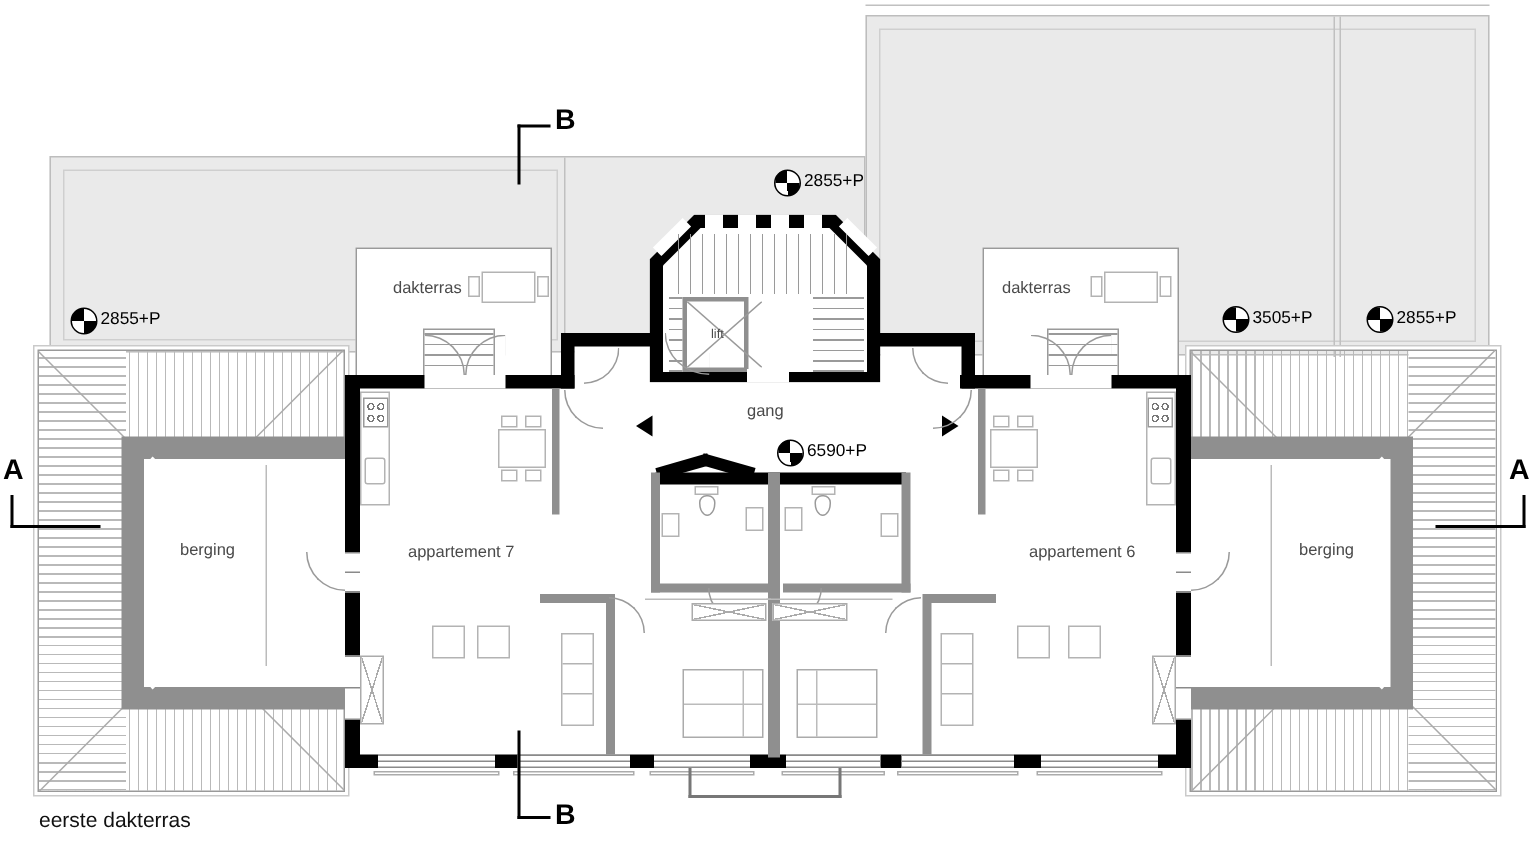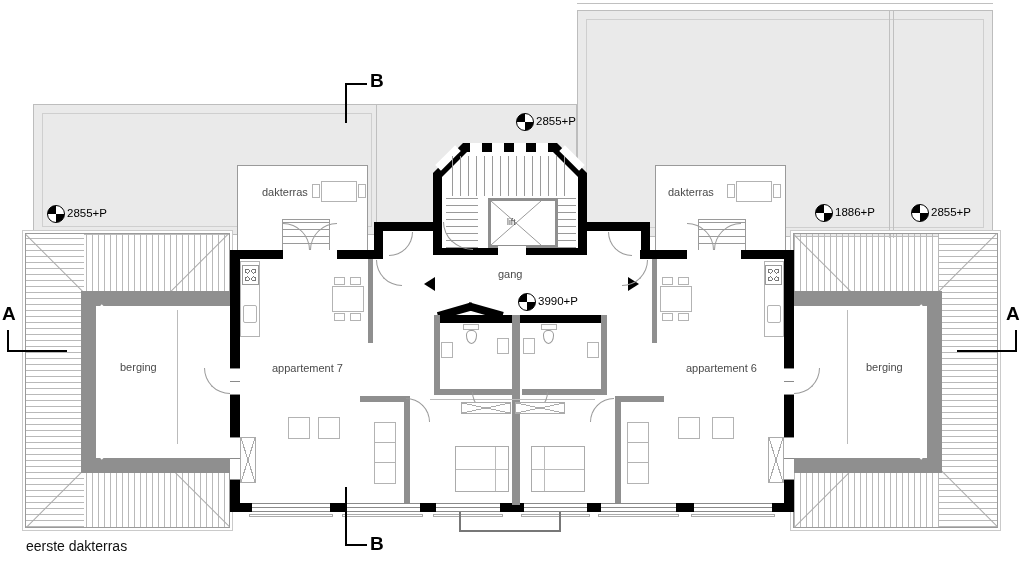--- a/index.html
+++ b/index.html
@@ -148,21 +148,21 @@
   <div class="a white" style="left:442px;top:152px;width:136px;height:96px;clip-path:polygon(25px 0,111px 0,136px 25px,136px 96px,0 96px,0 25px);"></div>
   <div class="a white" style="left:470px;top:143px;width:12px;height:9px;"></div>
   <div class="a white" style="left:492px;top:143px;width:12px;height:9px;"></div>
   <div class="a white" style="left:514px;top:143px;width:12px;height:9px;"></div>
   <div class="a white" style="left:536px;top:143px;width:12px;height:9px;"></div>
   <div class="a white" style="left:434px;top:154px;width:28px;height:8px;transform:rotate(-45deg);"></div>
   <div class="a white" style="left:558px;top:154px;width:28px;height:8px;transform:rotate(45deg);"></div>
   <div class="a sv" style="left:452px;top:156px;width:118px;height:40px;"></div>
   <div class="a sh" style="left:446px;top:198px;width:32px;height:50px;"></div>
   <div class="a sh" style="left:542px;top:198px;width:34px;height:50px;"></div>
-  <div class="a lift" style="left:488px;top:198px;width:70px;height:50px;">
+  <div class="a lift" style="left:455px;top:198px;width:44px;height:50px;">
     <svg width="50" height="44" style="position:absolute;left:0;top:0;">
       <line x1="0" y1="0" x2="50" y2="44" stroke="#9a9a9a" stroke-width="1"></line>
       <line x1="50" y1="0" x2="0" y2="44" stroke="#9a9a9a" stroke-width="1"></line>
     </svg>
     <div class="lbl" style="left:16px;top:16px;font-size:8.5px;">lift</div>
   </div>
   <div class="a white" style="left:498px;top:246px;width:28px;height:9px;"></div>
   <div class="a arc arc-bl" style="left:443px;top:222px;width:30px;height:28px;"></div>
 
   <div class="a blk" style="left:437px;top:315px;width:167px;height:8px;"></div>
@@ -242,25 +242,25 @@
   <div class="a fur" style="left:497px;top:338px;width:12px;height:16px;"></div>
   <div class="a fur" style="left:523px;top:338px;width:12px;height:16px;"></div>
 
   <div class="a" style="left:459px;top:512px;width:102px;height:20px;border:2px solid #777;border-top:none;box-sizing:border-box;"></div>
 
   <div class="bm" style="left:47px;top:205px;"></div>
   <div class="bmtxt" style="left:67px;top:207px;">2855+P</div>
   <div class="bm" style="left:516px;top:113px;"></div>
   <div class="bmtxt" style="left:536px;top:115px;">2855+P</div>
   <div class="bm" style="left:815px;top:204px;"></div>
-  <div class="bmtxt" style="left:835px;top:206px;">1886+P</div>
+  <div class="bmtxt" style="left:835px;top:206px;">3505+P</div>
   <div class="bm" style="left:911px;top:204px;"></div>
   <div class="bmtxt" style="left:931px;top:206px;">2855+P</div>
   <div class="bm" style="left:518px;top:293px;"></div>
-  <div class="bmtxt" style="left:538px;top:295px;">3990+P</div>
+  <div class="bmtxt" style="left:538px;top:295px;">6590+P</div>
 
   <div class="lbl" style="left:262px;top:186px;">dakterras</div>
   <div class="lbl" style="left:668px;top:186px;">dakterras</div>
   <div class="lbl" style="left:498px;top:268px;">gang</div>
   <div class="lbl" style="left:272px;top:362px;">appartement 7</div>
   <div class="lbl" style="left:686px;top:362px;">appartement 6</div>
   <div class="lbl" style="left:120px;top:361px;">berging</div>
   <div class="lbl" style="left:866px;top:361px;">berging</div>
 
   <div class="sec" style="left:370px;top:70px;">B</div>

